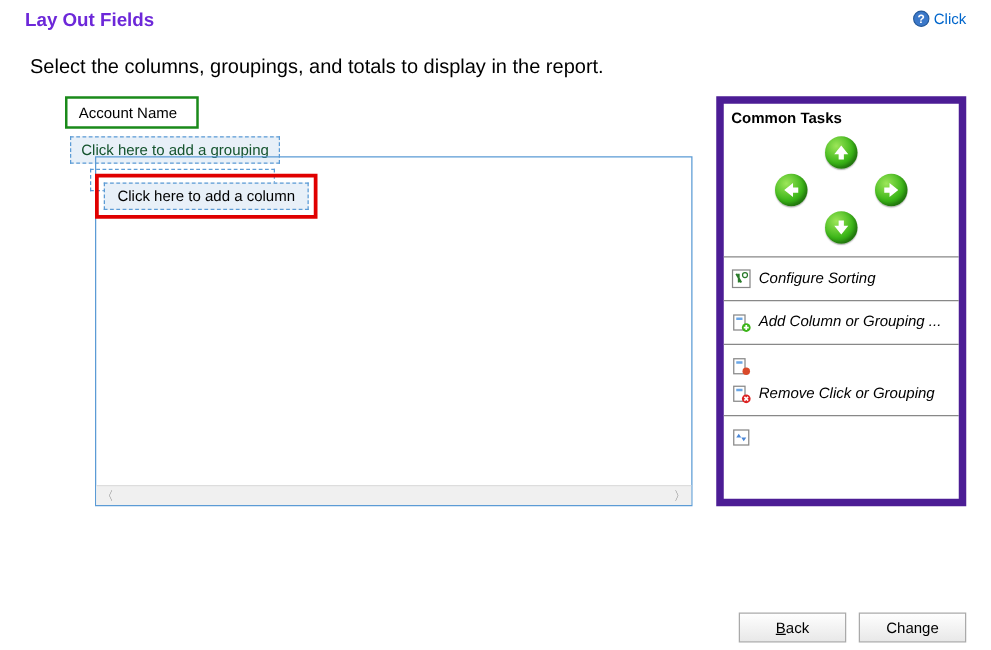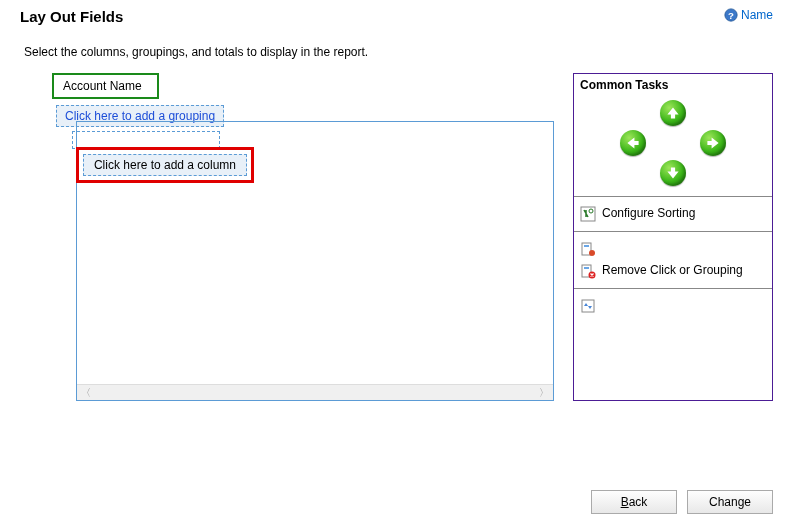--- a/index.html
+++ b/index.html
@@ -12,36 +12,36 @@
       position: relative;
       color: #000;
     }
     .header {
       display: flex;
       justify-content: space-between;
       align-items: flex-start;
       padding: 8px 20px 0 20px;
     }
     .title {
-      color: #000000;
+      color: #6d28d9;
       font-size: 15px;
       font-weight: bold;
     }
     .help-link {
       color: #0066cc;
       font-size: 12px;
       display: flex;
       align-items: center;
       gap: 3px;
       cursor: pointer;
     }
     .help-icon-svg { width: 14px; height: 14px; }
     .instruction {
       padding: 20px 36px 14px 24px;
-      font-size: 12px;
+      font-size: 16px;
     }
     .content-area {
       display: flex;
       padding: 0 20px;
       gap: 18px;
     }
     .left-panel { flex: 1; position: relative; }
     .account-name-box {
       border: 2px solid #1a8a1a;
       display: inline-block;
@@ -56,21 +56,21 @@
       margin-left: 36px;
       margin-top: 6px;
     }
     .dashed-box {
       border: 1px dashed #5b9bd5;
       background: #e8f0f8;
       padding: 3px 8px;
       text-align: left;
       display: inline-block;
       min-width: 160px;
-      color: #1d4ed8;
+      color: #14532d;
     }
     .empty-dashed {
       border: 1px dashed #5b9bd5;
       height: 18px;
       width: 148px;
       margin-top: 4px;
       margin-left: 16px;
     }
     .canvas-wrapper {
       border: 3px solid #e00000;
@@ -102,21 +102,21 @@
       background: #f0f0f0;
       border-top: 1px solid #ddd;
       display: flex;
       justify-content: space-between;
       align-items: center;
       padding: 0 4px;
     }
     .scroll-arrow { color:#888; font-size:10px; cursor:pointer; }
     .right-panel {
       width: 200px;
-      border: 1px solid #4c1d95;
+      border: 6px solid #4c1d95;
     }
     .tasks-header {
       font-weight: bold;
       padding: 4px 6px;
       font-size: 12px;
     }
     .arrows-grid {
       display: grid;
       grid-template-columns: 40px 40px 40px;
       grid-template-rows: 30px 30px 30px;
@@ -134,20 +134,21 @@
       display:flex; align-items:center; justify-content:center;
       box-shadow: inset -2px -2px 3px rgba(0,0,0,0.25), 0 1px 1px rgba(0,0,0,0.3);
     }
     .green-circle svg { width:14px; height:14px; }
     .task-section { border-top: 1px solid #888; padding: 6px 6px; }
     .task-item {
       display:flex; align-items:flex-start; gap:6px;
       padding: 3px 0;
       cursor:pointer;
       line-height: 1.25;
+      font-style: italic;
     }
     .task-icon { width:16px; height:16px; flex-shrink:0; }
     .task-label { flex:1; }
     .footer-buttons {
       position:absolute;
       bottom: 6px;
       right: 20px;
       display:flex;
       gap: 10px;
       align-items:center;
@@ -170,42 +171,42 @@
 </head>
 <body>
 
 <div class="header">
   <div class="title">Lay Out Fields</div>
   <div class="help-link">
     <svg class="help-icon-svg" viewBox="0 0 16 16">
       <circle cx="8" cy="8" r="7" fill="#3b78c9" stroke="#265a9a"></circle>
       <text x="8" y="12" text-anchor="middle" font-size="11" font-weight="bold" fill="#fff">?</text>
     </svg>
-    <span>Name</span>
+    <span>Click</span>
   </div>
 </div>
 
 <div class="instruction">Select the columns, groupings, and totals to display in the report.</div>
 
 <div class="content-area">
   <div class="left-panel">
     <div class="account-name-box">
       <div class="account-name-inner">Account Name</div>
     </div>
     <div class="grouping-area">
       <div class="dashed-box">Click here to add a grouping</div>
       <div class="empty-dashed"></div>
     </div>
     <div class="canvas">
       <div class="hscroll">
         <span class="scroll-arrow">〈</span>
         <span class="scroll-arrow">〉</span>
       </div>
     </div>
-    <div class="canvas-wrapper" style="position:absolute; top:68px; left:0;">
+    <div class="canvas-wrapper" style="position:absolute; top:56px; left:0;">
       <div class="column-add-box">Click here to add a column</div>
     </div>
   </div>
 
   <div class="right-panel">
     <div class="tasks-header">Common Tasks</div>
     <div class="arrows-grid">
       <div></div>
       <div class="arrow-btn">
         <div class="green-circle">
@@ -245,20 +246,31 @@
       <div class="task-item">
         <svg class="task-icon" viewBox="0 0 16 16">
             <rect x="1" y="1" width="14" height="14" fill="#fff" stroke="#888"></rect>
             <path d="M4 4 L8 11 M6 4 L6 11" stroke="#2a7a2a" stroke-width="1.5"></path>
             <circle cx="11" cy="5" r="2" fill="none" stroke="#2a7a2a"></circle>
           </svg>
         <span class="task-label">Configure Sorting</span>
       </div>
     </div>
 
+    <div class="task-section">
+      <div class="task-item">
+        <svg class="task-icon" viewBox="0 0 16 16">
+            <rect x="2" y="2" width="9" height="12" fill="#fff" stroke="#888"></rect>
+            <rect x="4" y="4" width="5" height="2" fill="#6aa6e6"></rect>
+            <circle cx="12" cy="12" r="3.5" fill="#3bb518"></circle>
+            <path d="M12 10v4M10 12h4" stroke="#fff" stroke-width="1.4"></path>
+          </svg>
+        <span class="task-label">Add Column or Grouping ...</span>
+      </div>
+    </div>
 
     <div class="task-section">
       <div class="task-item">
         <svg class="task-icon" viewBox="0 0 16 16">
             <rect x="2" y="2" width="9" height="12" fill="#fff" stroke="#888"></rect>
             <rect x="4" y="4" width="5" height="2" fill="#6aa6e6"></rect>
             <circle cx="12" cy="12" r="3" fill="#d94a2a"></circle>
           </svg>
       </div>
       <div class="task-item">

